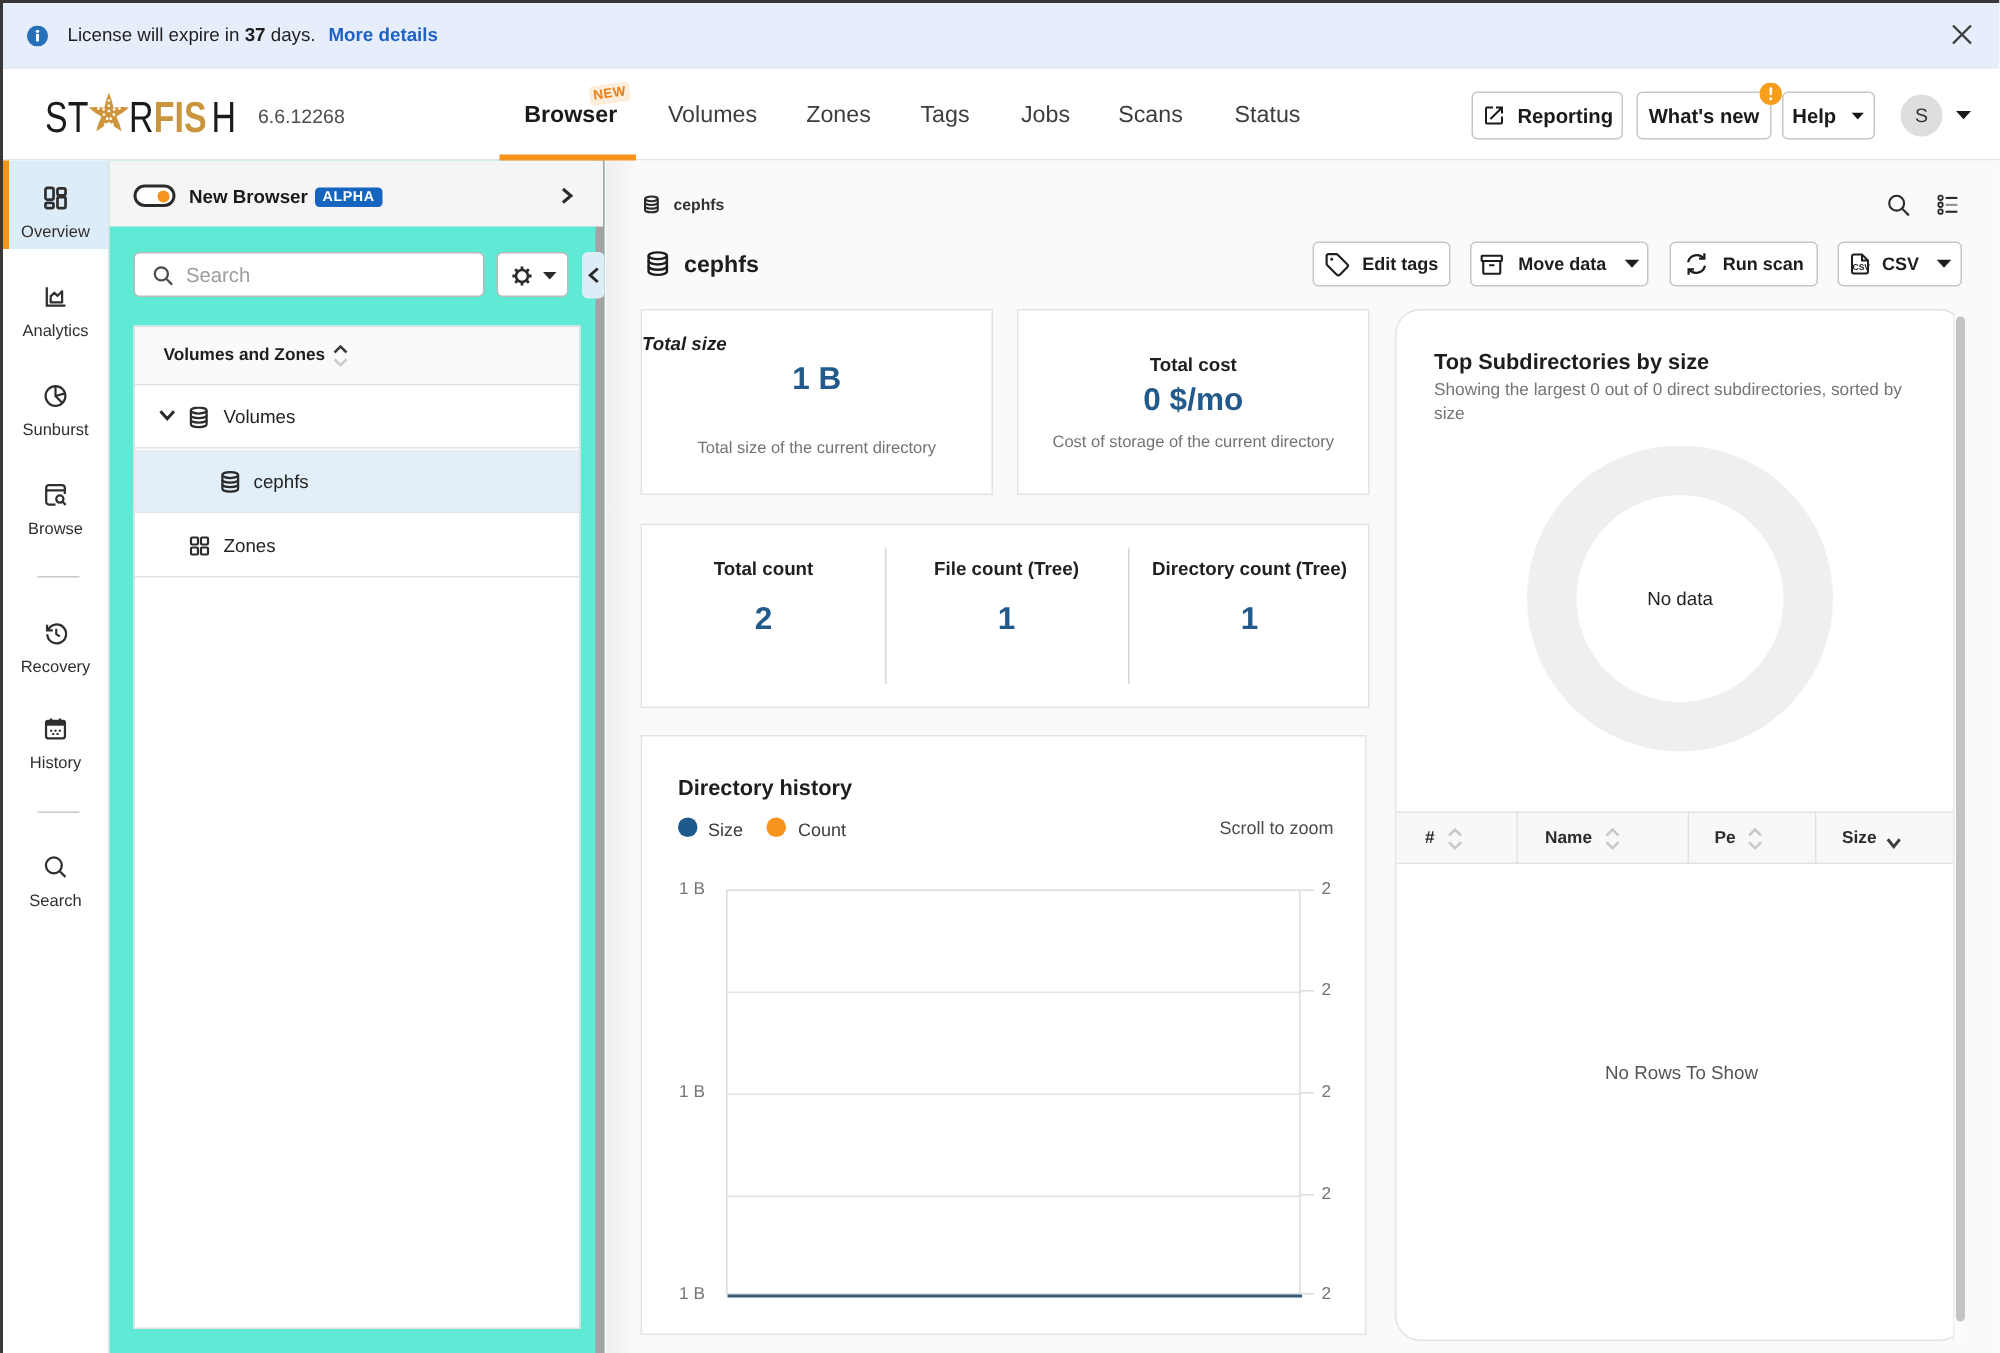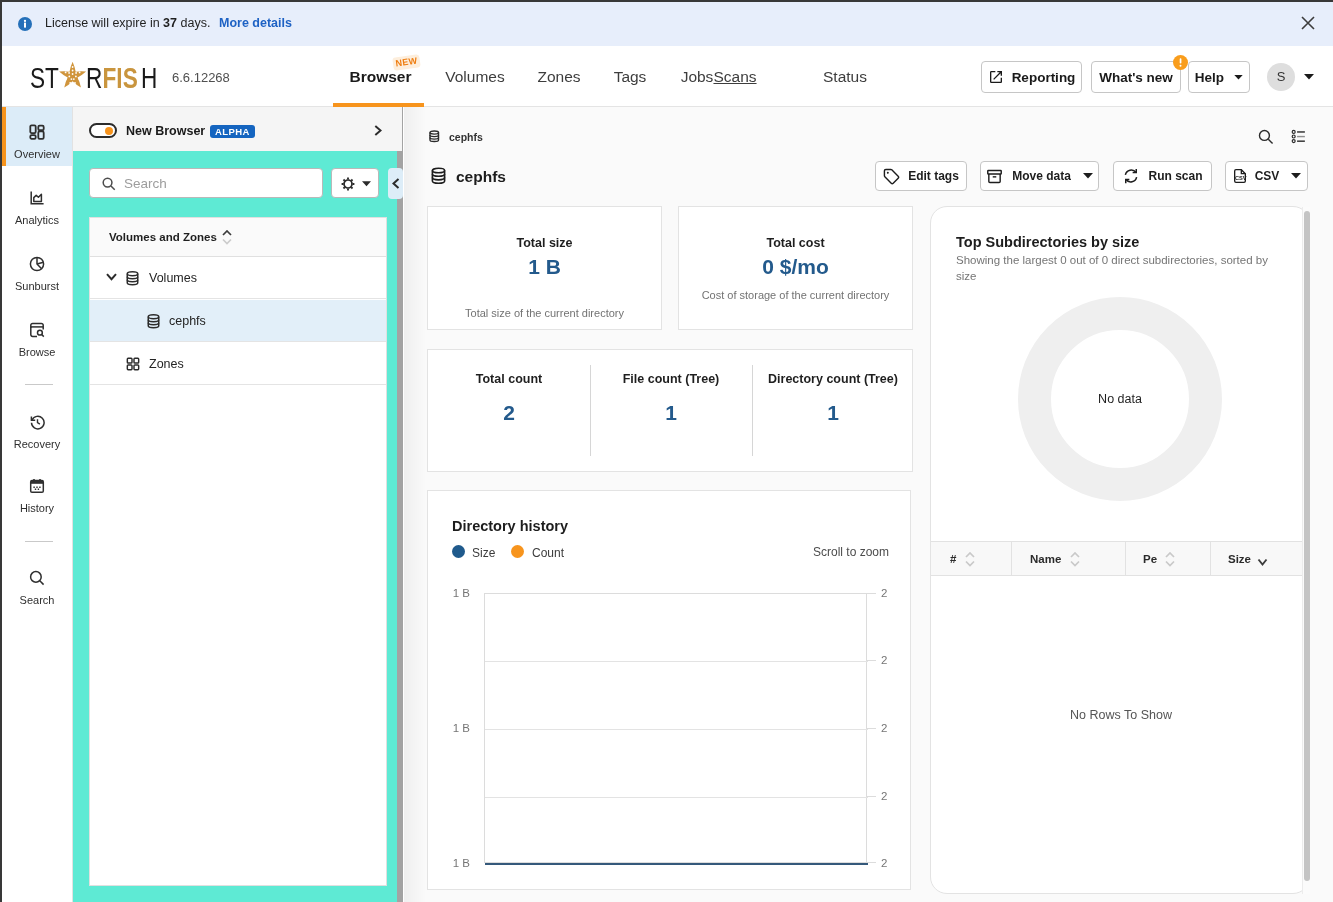--- a/index.html
+++ b/index.html
@@ -100,21 +100,21 @@
           <circle cx="-2.4" cy="6.9" r="0.9" fill="#fff"></circle>
       </g>
     </svg>
   </div>
   <div class="abs" id="version">6.6.12268</div>
   <div class="abs navitem nav-active" style="left:333px;width:91px;">Browser</div>
   <div class="abs navitem" style="left:433px;width:80px;">Volumes</div>
   <div class="abs navitem" style="left:527px;width:60px;">Zones</div>
   <div class="abs navitem" style="left:604px;width:48px;">Tags</div>
   <div class="abs navitem" style="left:671px;width:48px;">Jobs</div>
-  <div class="abs navitem" style="left:705px;width:56px;text-decoration:underline;">Scans</div>
+  <div class="abs navitem" style="left:737px;width:56px;">Scans</div>
   <div class="abs navitem" style="left:812px;width:62px;">Status</div>
   <div class="abs hbtn" style="left:979px;width:101px;">
     <svg width="16" height="16" viewBox="0 0 24 24" style="margin-right:8px">
         <path d="M19 19H5V5h6V3H5a2 2 0 0 0-2 2v14a2 2 0 0 0 2 2h14c1.1 0 2-.9 2-2v-6h-2v6zM14 3v2h3.59l-9.83 9.83 1.41 1.41L19 6.41V10h2V3h-7z" fill="#1a1a1a"></path>
       </svg>
     Reporting</div>
   <div class="abs hbtn" style="left:1089px;width:90px;">What's new</div>
   <svg class="abs" style="left:1171px;top:9px" width="15" height="15" viewBox="0 0 15 15">
       <circle cx="7.5" cy="7.5" r="7.5" fill="#f99d1c"></circle>
       <rect x="6.7" y="3.2" width="1.7" height="5.3" rx="0.8" fill="#fff"></rect>
@@ -319,21 +319,21 @@
         <path d="M14 2.5 H6 C4.9 2.5 4 3.4 4 4.5 v15 c0 1.1 .9 2 2 2 h12 c1.1 0 2 -.9 2 -2 V8.5 z"></path>
         <path d="M14 2.5 V8.5 H20"></path>
         <text x="4.5" y="18" font-size="8.5" font-weight="bold" stroke="none" fill="#1d1d1d">CSV</text>
       </svg>
     CSV
     <svg width="10" height="6" viewBox="0 0 10 6" style="margin-left:12px">
         <path d="M0 0 L5 5.5 L10 0 Z" fill="#1d1d1d"></path>
       </svg></div>
 
   <div class="abs card" style="left:23px;top:99px;width:235px;height:124px;">
-    <div class="cardlabel" style="text-align:center;margin-top:29px;">Total size</div>
+    <div class="cardlabel" style="text-align:left;margin-top:15px;font-style:italic;">Total size</div>
     <div class="bignum" style="text-align:center;margin-top:5px;">1 B</div>
     <div class="cardsub" style="text-align:center;margin-top:28px;">Total size of the current directory</div>
   </div>
   <div class="abs card" style="left:274px;top:99px;width:235px;height:124px;">
     <div class="cardlabel" style="text-align:center;margin-top:29px;">Total cost</div>
     <div class="bignum" style="text-align:center;margin-top:5px;">0 $/mo</div>
     <div class="cardsub" style="text-align:center;margin-top:10px;">Cost of storage of the current directory</div>
   </div>
 
   <div class="abs card" style="left:23px;top:242px;width:486px;height:123px;">

